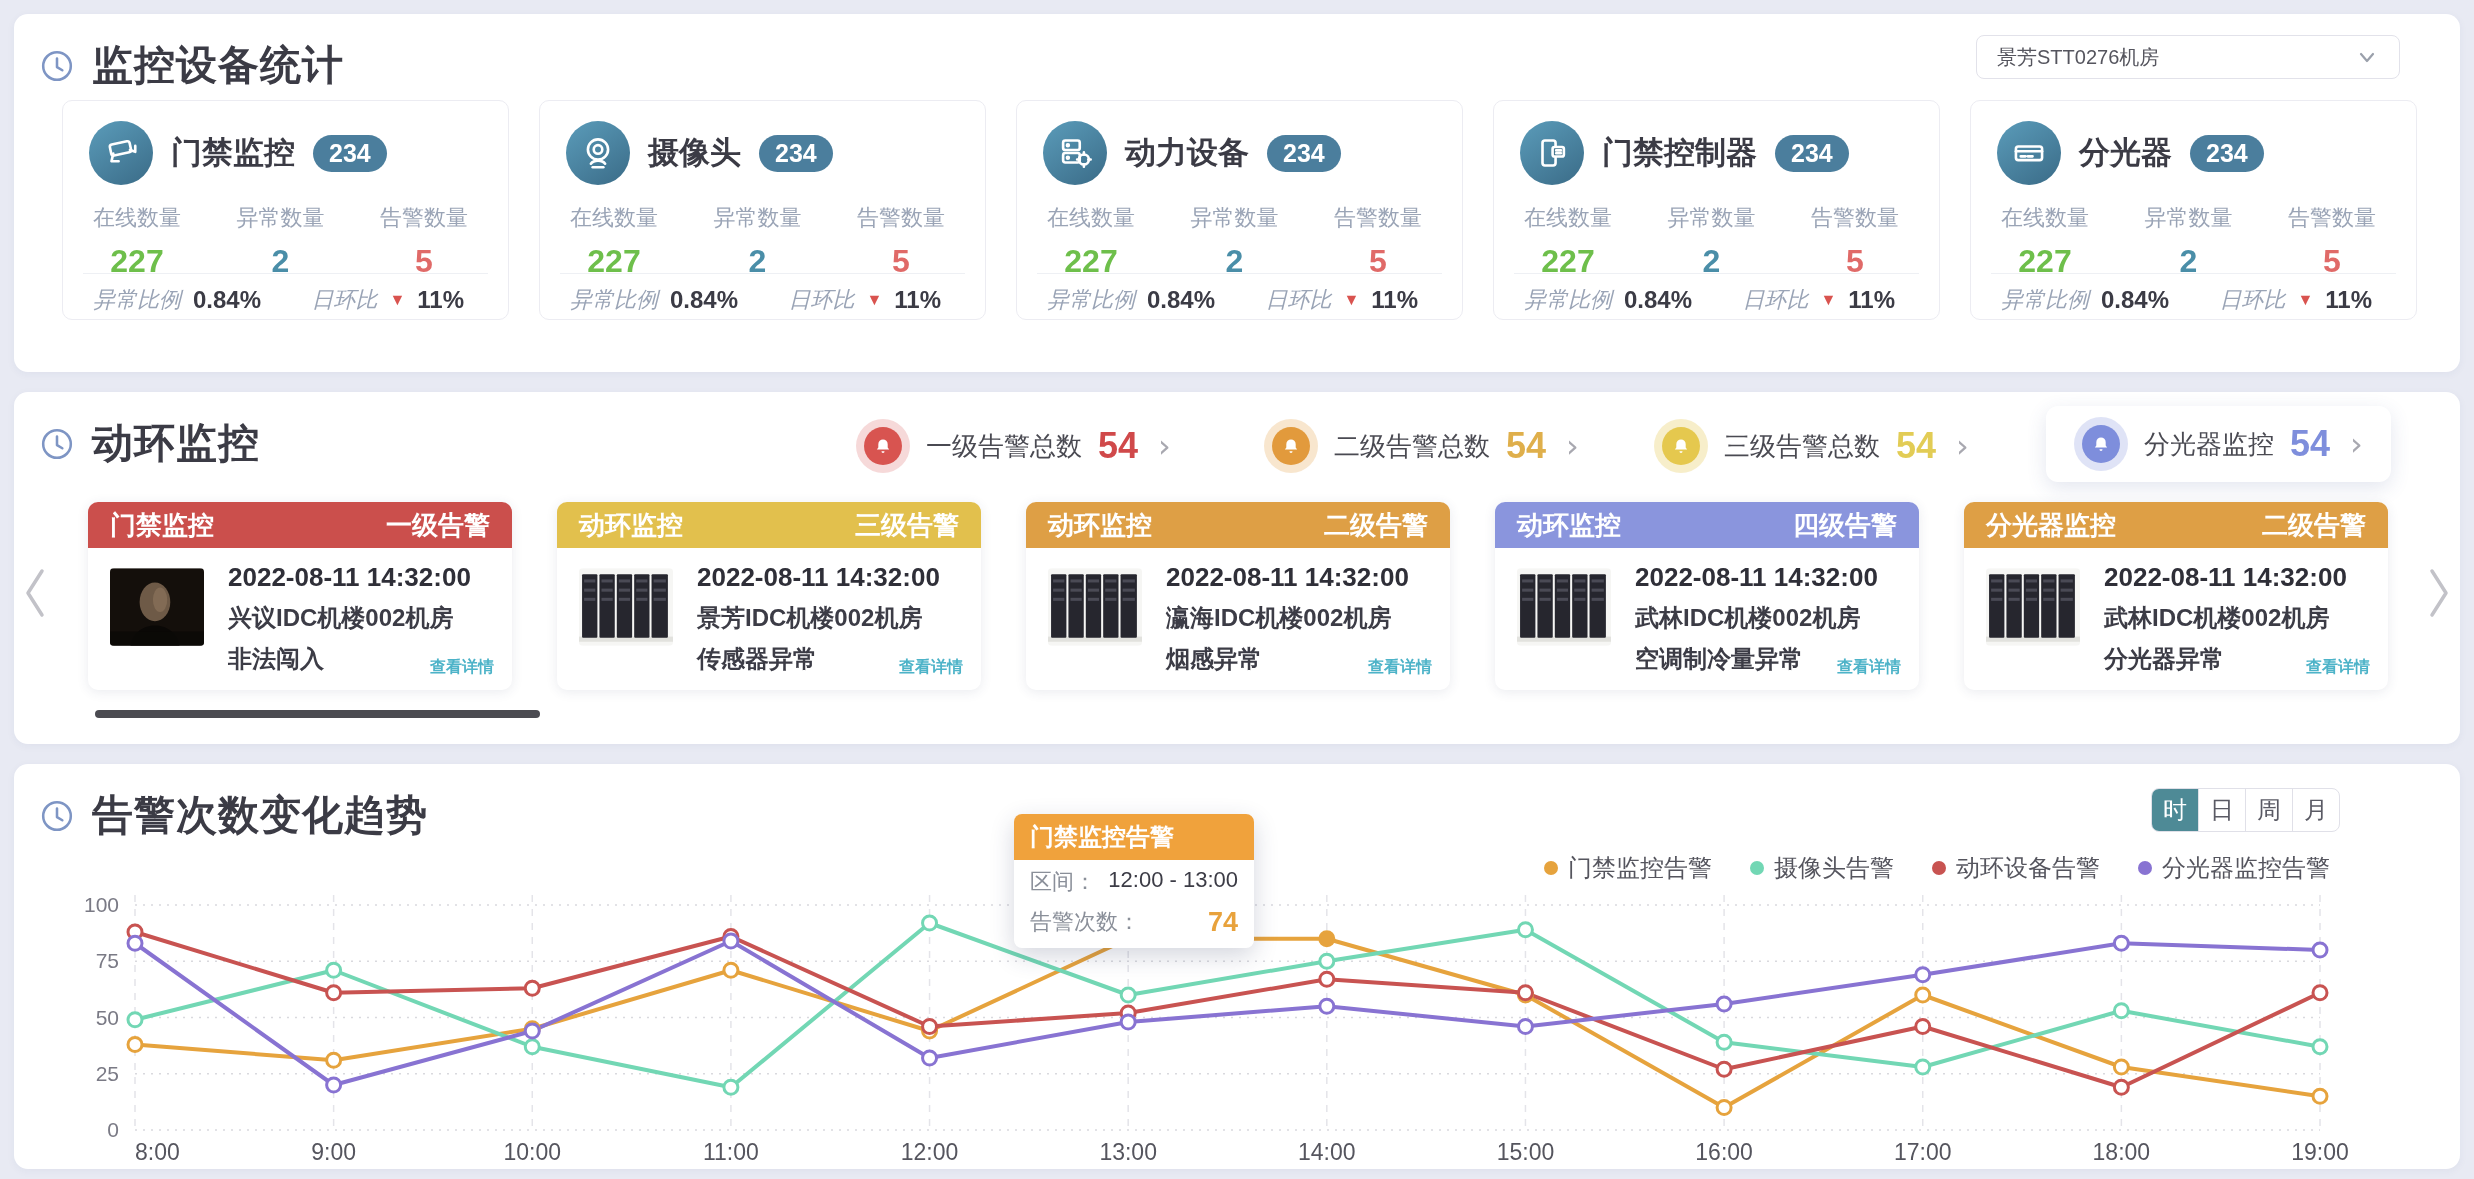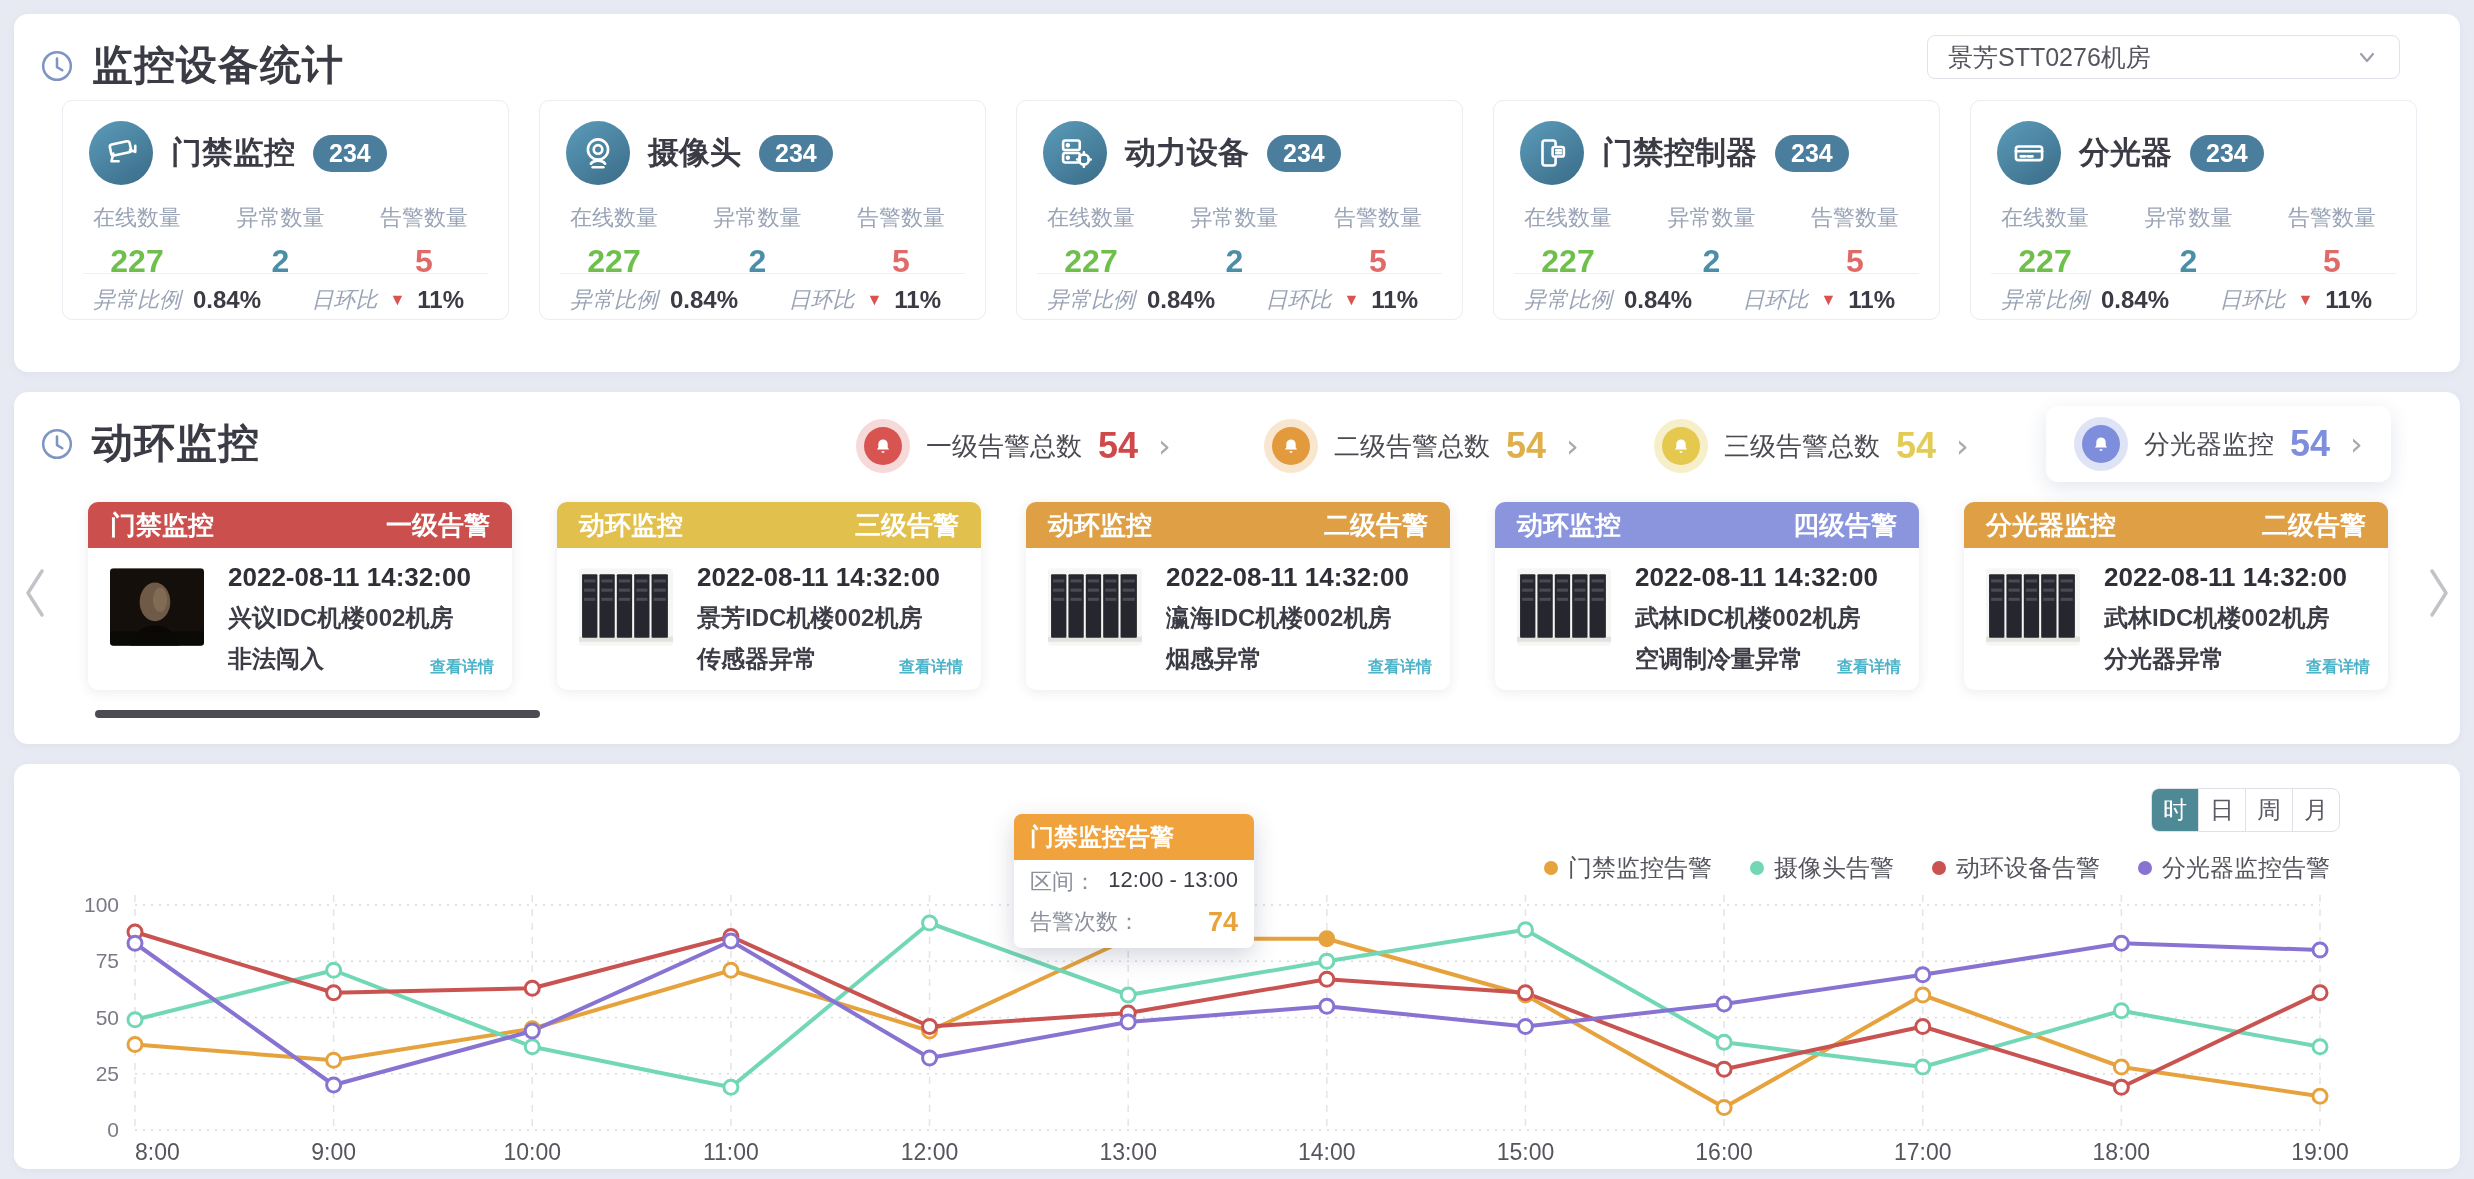--- a/index.html
+++ b/index.html
@@ -7,21 +7,21 @@
   .page{position:relative;width:2474px;height:1179px;background:#e8eaf3;overflow:hidden;}
   .panel{position:absolute;left:14px;width:2446px;background:#fff;border-radius:14px;box-shadow:0 2px 8px rgba(40,60,120,0.05);}
   #panel-devices{top:14px;height:358px;}
   #panel-alarms{top:392px;height:352px;}
   #panel-trend{top:764px;height:405px;}
   .panel-header{position:absolute;left:26px;top:24px;display:flex;align-items:center;gap:18px;}
   .clock-icon svg{width:34px;height:34px;display:block;}
   .panel-title{font-size:41px;font-weight:bold;color:#3b3b45;letter-spacing:1px;}
 
   
-  .room-select{position:absolute;right:60px;top:21px;width:473px;height:44px;border:1.5px solid #e2e2ea;border-radius:8px;background:#fff;display:flex;align-items:center;justify-content:space-between;padding:0 20px;box-sizing:border-box;font-size:25px;color:#55555e;cursor:pointer;}
+  .room-select{position:absolute;right:60px;top:21px;width:424px;height:44px;border:1.5px solid #e2e2ea;border-radius:8px;background:#fff;display:flex;align-items:center;justify-content:space-between;padding:0 20px;box-sizing:border-box;font-size:20px;color:#55555e;cursor:pointer;}
   .device-cards{position:absolute;left:48px;top:86px;display:flex;gap:30px;}
   .device-card{width:447px;height:220px;border:1.5px solid #ececf2;border-radius:10px;background:#fff;position:relative;box-sizing:border-box;}
   .dc-head{display:flex;align-items:center;gap:18px;padding:20px 0 0 26px;}
   .dc-icon{width:64px;height:64px;border-radius:50%;background:linear-gradient(145deg,#5b9cba,#3a6b87);display:flex;align-items:center;justify-content:center;flex:none;}
   .dc-icon svg{width:38px;height:38px;}
   .dc-name{font-size:31px;font-weight:bold;color:#3b3b45;white-space:nowrap;}
   .dc-badge{background:#4b7e9d;color:#fff;font-size:25px;font-weight:bold;padding:4px 16px;border-radius:20px;}
   .dc-stats{display:flex;justify-content:space-between;padding:18px 40px 0 30px;gap:12px;}
   .dc-col{display:flex;flex-direction:column;align-items:center;gap:10px;}
   .dc-label{font-size:22px;color:#9aa4b6;white-space:nowrap;}
@@ -550,20 +550,28 @@
     </div>
     <div class="carousel-arrow" id="carousel-next">
       <svg viewBox="0 0 26 56">
           <polyline points="6,6 20,28 6,50" fill="none" stroke="#c2c2c8" stroke-width="3.5" stroke-linecap="round" stroke-linejoin="round"></polyline>
         </svg>
     </div>
     <div class="hscrollbar"></div>
   </section>
 
   <section class="panel" id="panel-trend">
+    <div class="panel-header">
+      <span class="clock-icon">
+          <svg viewBox="0 0 32 32">
+            <use href="#icon-clock"></use>
+          </svg>
+        </span>
+      <span class="panel-title">告警次数变化趋势</span>
+    </div>
     <div class="range-group" id="range-group">
         <div class="range-btn active">时</div>
         <div class="range-btn">日</div>
         <div class="range-btn">周</div>
         <div class="range-btn">月</div>
       </div>
     <div class="legend" id="legend">
         <div class="legend-item">
           <span class="legend-dot" style="background: rgb(230, 163, 61);"></span>
           <span>门禁监控告警</span>

